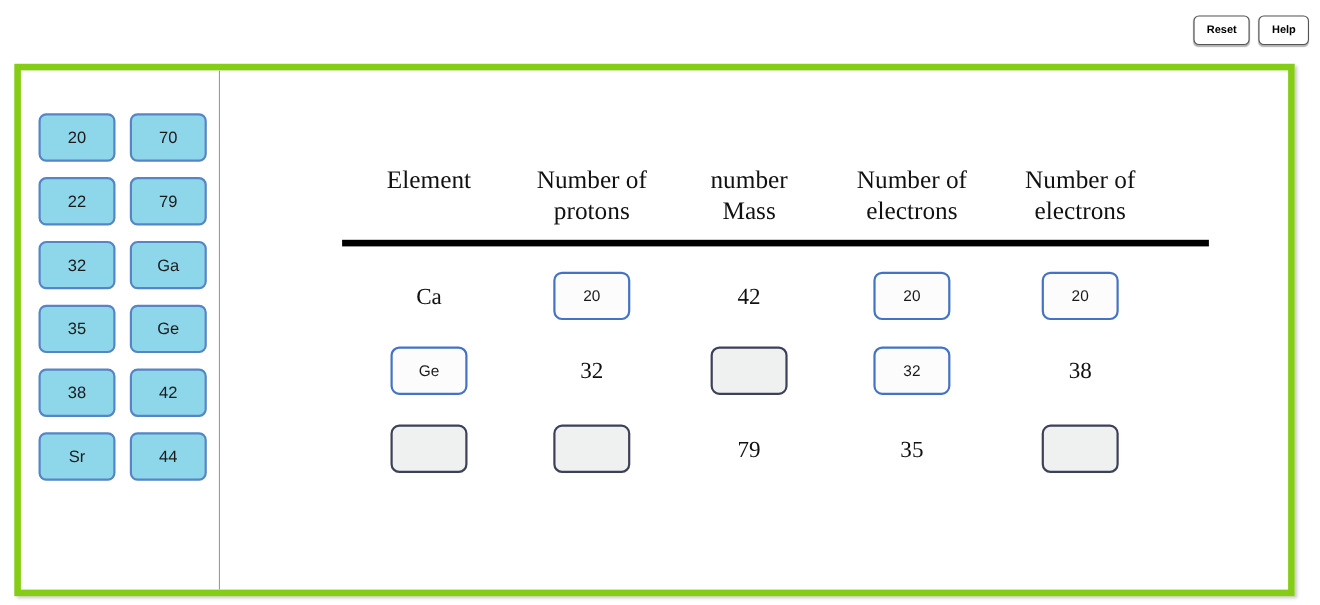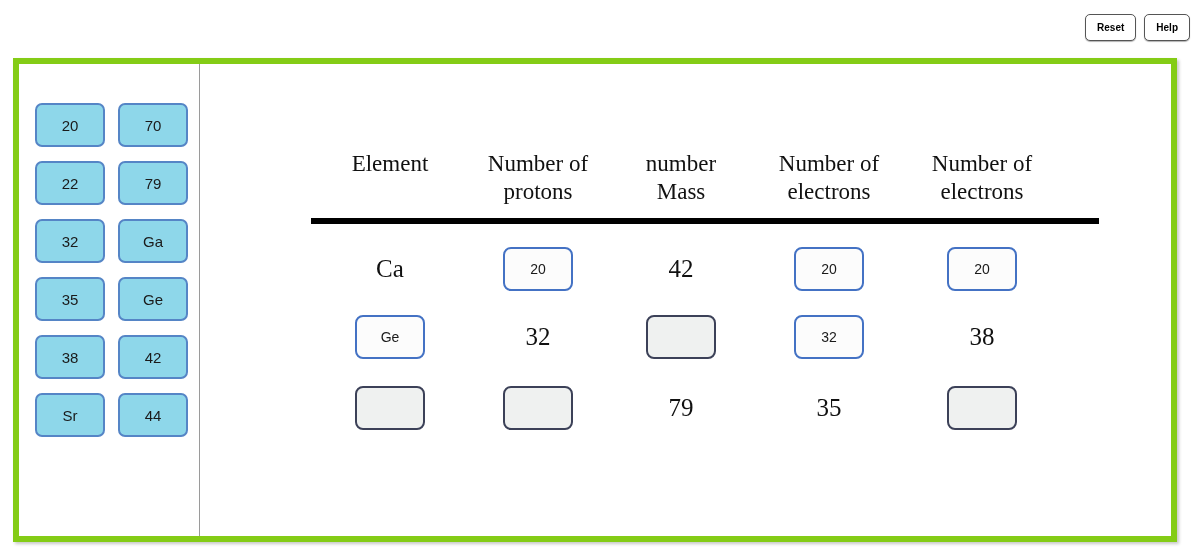--- a/index.html
+++ b/index.html
@@ -146,21 +146,21 @@
     height: 68px;
     display: flex;
     align-items: center;
     justify-content: center;
   }
   .cell.row3 { height: 74px; }
 
   
   .static-val {
     font-family: "Liberation Serif", serif;
-    font-size: 25px;
+    font-size: 21px;
     color: #111111;
     user-select: none;
   }
 
   
   .dropzone {
     width: 70px;
     height: 44px;
     background: #eff1f0;
     border: 2px solid #3c4158;

